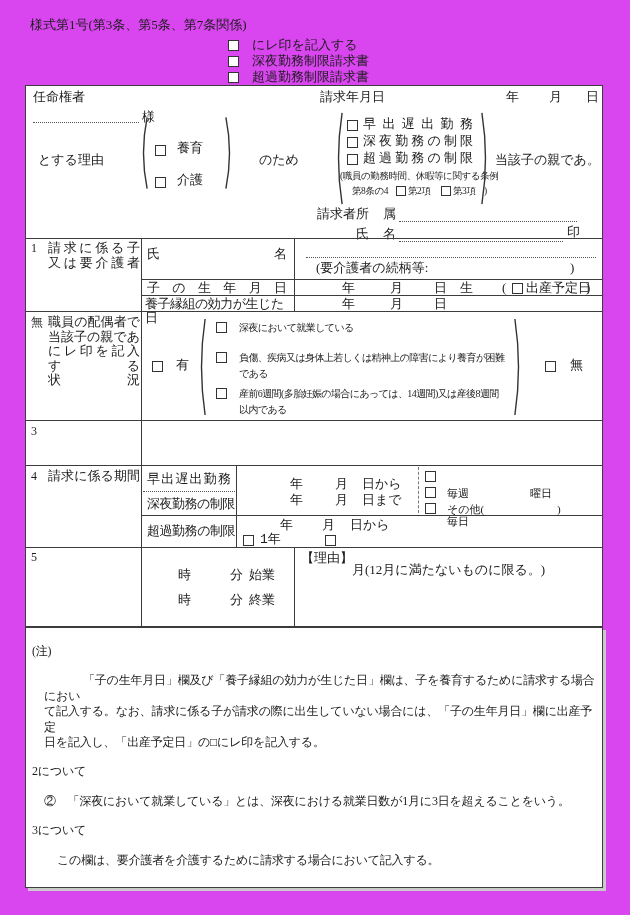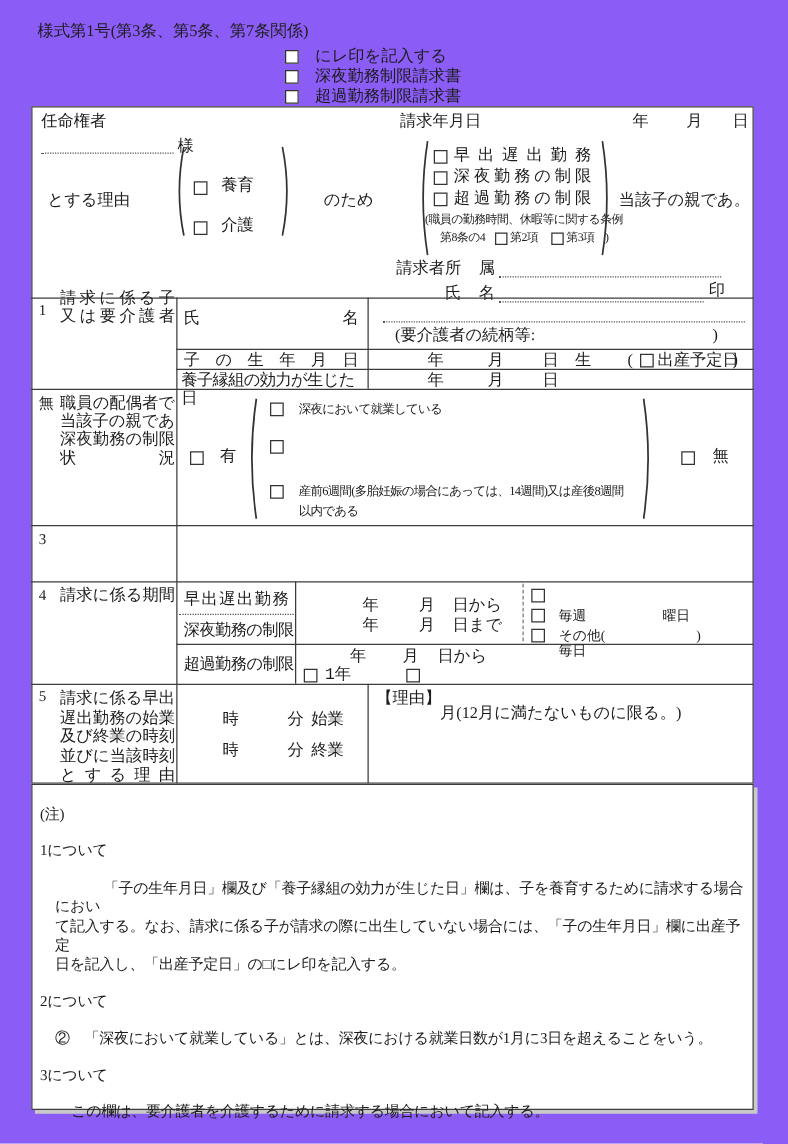--- a/index.html
+++ b/index.html
@@ -1,16 +1,16 @@
 <!DOCTYPE html>
 <html><head>
 <meta charset="utf-8">
 <style>
   html,body{margin:0;padding:0;background:#fff;}
-  .page{position:relative;width:630px;height:915px;background:#8b5cf6;
+  .page{position:relative;width:630px;height:915px;background:#d946ef;
         font-family:"Liberation Serif","DejaVu Serif",serif;color:#1c1c1c;
         font-size:13px;line-height:14px;overflow:hidden;}
   .a{position:absolute;white-space:pre-line;}
   .j{text-align:justify;text-align-last:justify;}
   .box{position:absolute;border:1px solid #3c3c3c;box-sizing:border-box;background:#fff;}
   .hl{position:absolute;height:1px;background:#3c3c3c;}
   .vl{position:absolute;width:1px;background:#3c3c3c;}
   .dotl{position:absolute;border-bottom:1px dotted #555;height:1px;}
   .cb{display:inline-block;position:absolute;width:9px;height:9px;border:1px solid #333;background:#fff;box-sizing:content-box;}
   .small{font-size:9.5px;letter-spacing:-0.4px;line-height:11px;}
@@ -101,21 +101,21 @@
   <div class="dotl" style="left:143px;top:490px;width:92px;border-bottom-style:dotted;"></div>
   <div class="hl" style="left:141px;top:515px;width:462px;"></div>
   <div class="hl" style="left:25px;top:547px;width:578px;"></div>
   <div class="vl" style="left:141px;top:238px;height:389px;"></div>
   <div class="vl" style="left:294px;top:238px;height:73px;"></div>
   <div class="vl" style="left:294px;top:547px;height:80px;"></div>
   <div class="vl" style="left:236px;top:465px;height:82px;"></div>
   <div class="a" style="left:418px;top:467px;height:46px;width:0;border-left:1px dashed #777;"></div>
 
   <div class="a num" style="left:31px;top:241px;">1</div>
-  <div class="a j lbl" style="left:48px;top:231px;width:92px;">請求に係る子
+  <div class="a j lbl" style="left:48px;top:241px;width:92px;">請求に係る子
 又は要介護者</div>
   <div class="a j" style="left:147px;top:247px;width:140px;">氏名</div>
   <div class="dotl" style="left:306px;top:256px;width:290px;"></div>
   <div class="a" style="left:316px;top:261px;">(要介護者の続柄等:</div>
   <div class="a" style="left:570px;top:261px;">)</div>
 
   <div class="a j" style="left:147px;top:281px;width:140px;">子の生年月日</div>
   <div class="a" style="left:342px;top:281px;">年</div>
   <div class="a" style="left:390px;top:281px;">月</div>
   <div class="a" style="left:434px;top:281px;">日</div>
@@ -126,30 +126,32 @@
   <div class="a" style="left:586px;top:281px;">)</div>
 
   <div class="a" style="left:145px;top:297px;width:150px;letter-spacing:-0.5px;">養子縁組の効力が生じた日</div>
   <div class="a" style="left:342px;top:297px;">年</div>
   <div class="a" style="left:390px;top:297px;">月</div>
   <div class="a" style="left:434px;top:297px;">日</div>
 
   <div class="a num" style="left:31px;top:315px;">無</div>
   <div class="a j lbl" style="left:48px;top:315px;width:92px;">職員の配偶者で
 当該子の親であ
-深夜勤務の制限
+にレ印を記入する
 状況</div>
   <span class="cb" style="left:152px;top:361px;"></span>
   <div class="a" style="left:176px;top:358px;">有</div>
   <svg class="paren" style="left:197px;top:317px;" width="9" height="100" viewBox="0 0 10 100" preserveAspectRatio="none">
       <path d="M9 2 Q 1 50 9 98" fill="none" stroke="#333" stroke-width="1.4" vector-effect="non-scaling-stroke"></path>
     </svg>
   <span class="cb" style="left:216px;top:322px;"></span>
   <div class="a it" style="left:239px;top:320px;width:280px;">深夜において就業している</div>
   <span class="cb" style="left:216px;top:352px;"></span>
+  <div class="a it" style="left:239px;top:350px;width:280px;">負傷、疾病又は身体上若しくは精神上の障害により養育が困難
+である</div>
   <span class="cb" style="left:216px;top:388px;"></span>
   <div class="a it" style="left:239px;top:386px;width:280px;">産前6週間(多胎妊娠の場合にあっては、14週間)又は産後8週間
 以内である</div>
   <svg class="paren" style="left:514px;top:317px;" width="9" height="100" viewBox="0 0 10 100" preserveAspectRatio="none">
       <path d="M1 2 Q 9 50 1 98" fill="none" stroke="#333" stroke-width="1.4" vector-effect="non-scaling-stroke"></path>
     </svg>
   <span class="cb" style="left:545px;top:361px;"></span>
   <div class="a" style="left:570px;top:358px;">無</div>
 
   <div class="a num" style="left:31px;top:424px;">3</div>
@@ -175,37 +177,31 @@
   <div class="a j" style="left:147px;top:524px;width:88px;letter-spacing:-0.5px;">超過勤務の制限</div>
   <div class="a" style="left:280px;top:518px;">年</div>
   <div class="a" style="left:322px;top:518px;">月</div>
   <div class="a" style="left:350px;top:518px;">日から</div>
   <span class="cb" style="left:243px;top:535px;"></span>
   <div class="a" style="left:260px;top:533px;font-family:Liberation Mono, monospace;">1年</div>
   <span class="cb" style="left:325px;top:535px;"></span>
   <div class="a" style="left:352px;top:563px;">月(12月に満たないものに限る。)</div>
 
   <div class="a num" style="left:31px;top:550px;">5</div>
-  <div class="a j" style="left:48px;top:550px;width:92px;line-height:15.6px;">請求に係る早出
-遅出勤務の始業
-及び終業の時刻
-並びに当該時刻
-とする理由</div>
   <div class="a" style="left:178px;top:568px;">時</div>
   <div class="a" style="left:230px;top:568px;">分</div>
   <div class="a" style="left:249px;top:568px;">始業</div>
   <div class="a" style="left:178px;top:593px;">時</div>
   <div class="a" style="left:230px;top:593px;">分</div>
   <div class="a" style="left:249px;top:593px;">終業</div>
   <div class="a" style="left:301px;top:551px;">【理由】</div>
 
   <div class="box" style="left:25px;top:627px;width:578px;height:261px;box-shadow:3px 3px 0 #c9c9c9;"></div>
   <div class="a" style="left:26px;top:630px;width:575px;">
     <div class="notes-line nh">(注)</div>
-    <div class="notes-line nh">1について</div>
     <div class="notes-line np">「子の生年月日」欄及び「養子縁組の効力が生じた日」欄は、子を養育するために請求する場合におい
 て記入する。なお、請求に係る子が請求の際に出生していない場合には、「子の生年月日」欄に出産予定
 日を記入し、「出産予定日」の□にレ印を記入する。</div>
     <div class="notes-line nh">2について</div>
     <div class="notes-line nl">②　「深夜において就業している」とは、深夜における就業日数が1月に3日を超えることをいう。</div>
     <div class="notes-line nh">3について</div>
     <div class="notes-line np2">この欄は、要介護者を介護するために請求する場合において記入する。</div>
     
     
     

